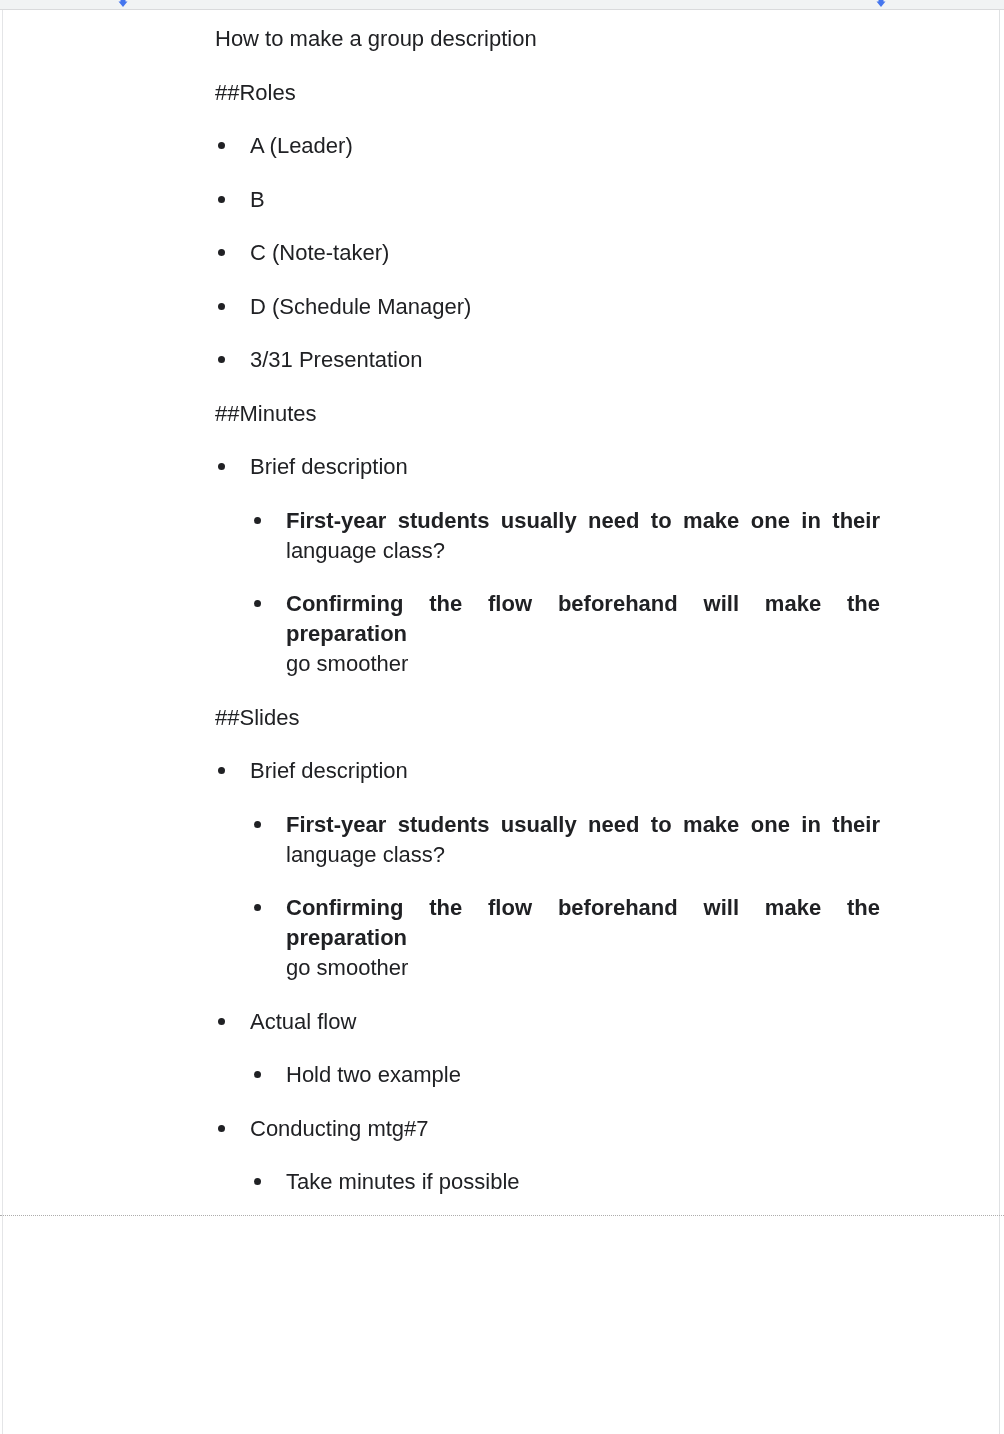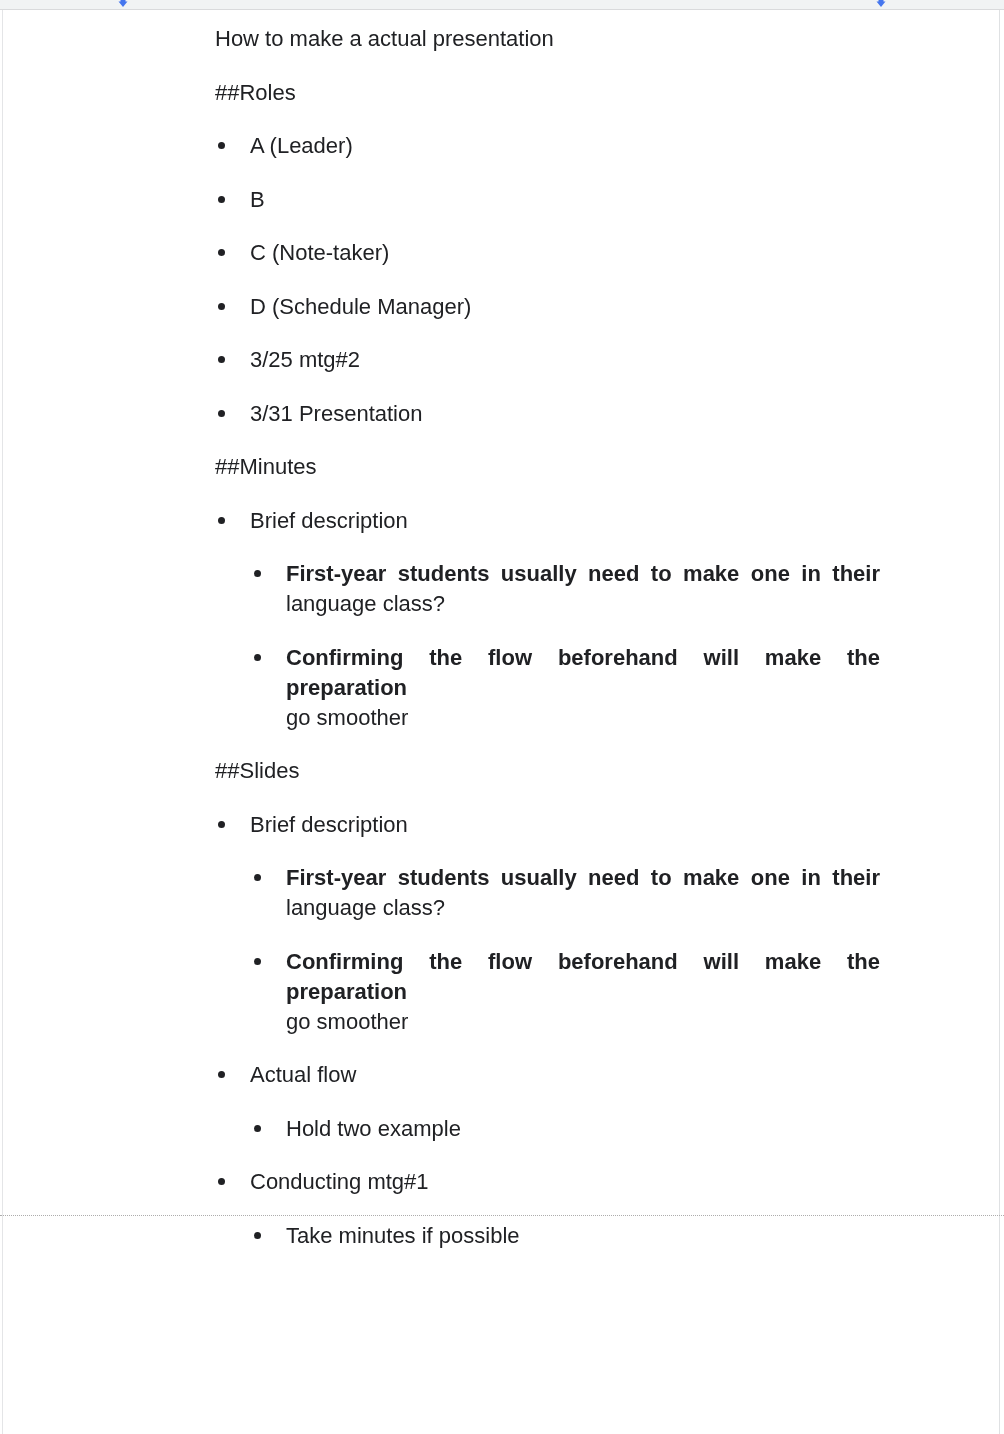--- a/index.html
+++ b/index.html
@@ -54,21 +54,21 @@
 
 <svg class="ruler-marker left" viewBox="0 0 12 7" xmlns="http://www.w3.org/2000/svg">
   <path d="M3.5 0 h5 v1.5 h2 L6 7 L1.5 1.5 h2 Z" fill="#4576ee"></path>
 </svg>
 <svg class="ruler-marker right" viewBox="0 0 12 7" xmlns="http://www.w3.org/2000/svg">
   <path d="M3.5 0 h5 v1.5 h2 L6 7 L1.5 1.5 h2 Z" fill="#4576ee"></path>
 </svg>
 
 <div class="content">
 
-  <div class="para">How to make a actual presentation</div>
+  <div class="para">How to make a group description</div>
 
   <div class="para">##Roles</div>
 
   <div class="para b1">
     <span class="dot"></span>
     <span>A (Leader)</span>
   </div>
   <div class="para b1">
     <span class="dot"></span>
     <span>B</span>
@@ -76,24 +76,20 @@
   <div class="para b1">
     <span class="dot"></span>
     <span>C (Note-taker)</span>
   </div>
   <div class="para b1">
     <span class="dot"></span>
     <span>D (Schedule Manager)</span>
   </div>
 
 
-  <div class="para b1">
-    <span class="dot"></span>
-    <span>3/25 mtg#2</span>
-  </div>
   <div class="para b1">
     <span class="dot"></span>
     <span>3/31 Presentation</span>
   </div>
 
   <div class="para">##Minutes</div>
 
   <div class="para b1">
     <span class="dot"></span>
     <span>Brief description</span>
@@ -129,21 +125,21 @@
     <span class="dot"></span>
     <span>Actual flow</span>
   </div>
 
   <div class="para b2">
     <span class="dot"></span>
     <span>Hold two example</span>
   </div>
   <div class="para b1">
     <span class="dot"></span>
-    <span>Conducting mtg#1</span>
+    <span>Conducting mtg#7</span>
   </div>
   <div class="para b2">
     <span class="dot"></span>
     <span>Take minutes if possible</span>
   </div>
 
 </div>
 
 <div class="page-break"></div>
 

